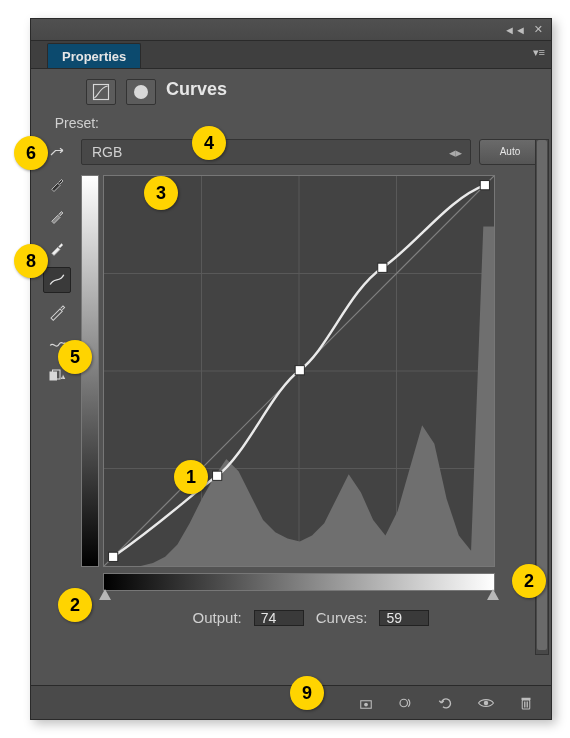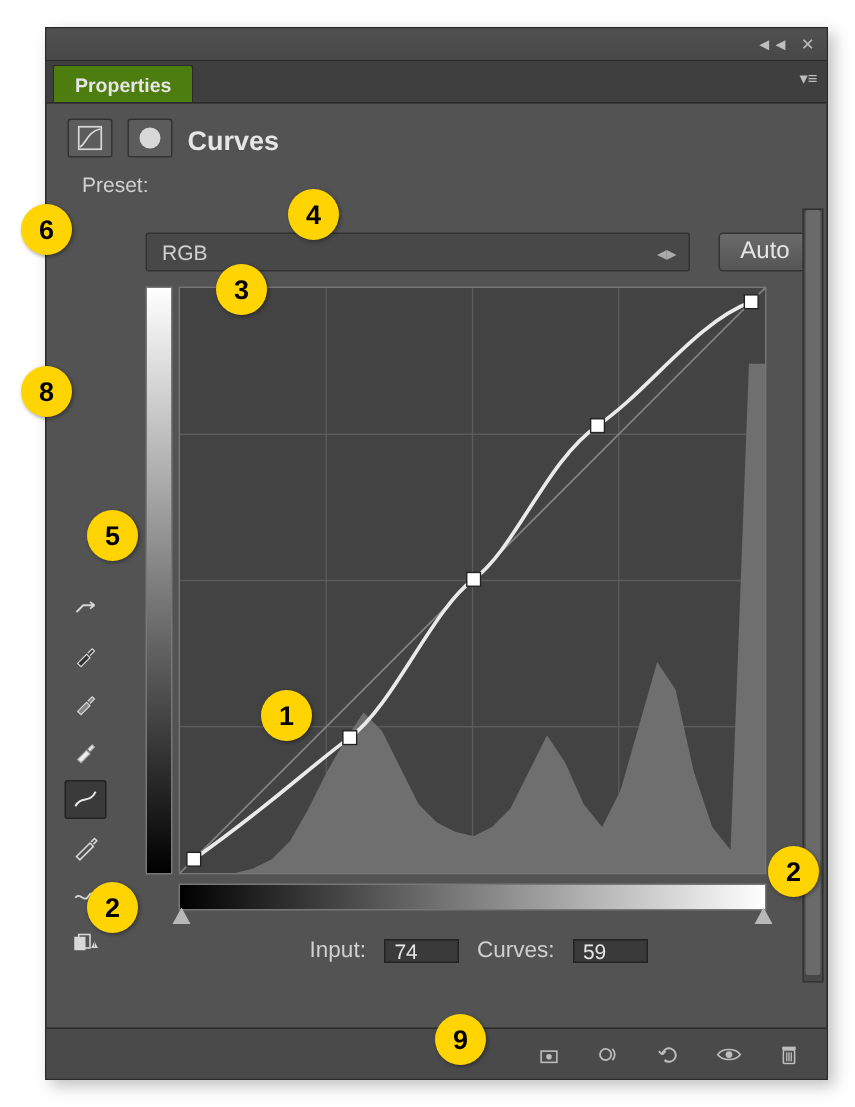--- a/index.html
+++ b/index.html
@@ -36,42 +36,43 @@
   }
   .tab-row {
     height: 28px;
     background: #3f3f3f;
     display: flex;
     align-items: flex-end;
     border-bottom: 1px solid #2a2a2a;
     position: relative;
   }
   .tab {
-    background: #4d7c0f;
+    background: #0c4a6e;
     color: #e6e6e6;
     font-size: 13px;
     font-weight: 600;
     padding: 5px 14px 4px 14px;
     border: 1px solid #2a2a2a;
     border-bottom: none;
-    margin-left: 4px;
+    margin-left: 16px;
     border-radius: 2px 2px 0 0;
   }
   .tab-menu {
     position: absolute;
     right: 6px;
     top: 5px;
     color: #bdbdbd;
     font-size: 11px;
   }
   .curves-header {
     display: flex;
-    align-items: flex-end;
+    align-items: flex-start;
     gap: 10px;
     padding: 10px 14px 4px 14px;
+    margin-left: 41px;
   }
   .icon-btn {
     width: 30px;
     height: 26px;
     background: #5c5c5c;
     border: 1px solid #333;
     border-radius: 2px;
     display: flex;
     align-items: center;
     justify-content: center;
@@ -96,21 +97,21 @@
     font-weight: 700;
   }
   .body-area {
     position: relative;
     padding: 6px 10px 0 12px;
   }
   .row {
     display: flex;
     align-items: center;
     gap: 8px;
-    margin-bottom: 24px;
+    margin-bottom: 8px;
   }
   .label {
     color: #d0d0d0;
     font-size: 14px;
     width: 56px;
     text-align: right;
   }
   .dropdown {
     flex: 1;
     height: 26px;
@@ -130,29 +131,27 @@
     color: #aaa;
     font-size: 13px;
   }
   .auto-btn {
     width: 62px;
     height: 26px;
     background: linear-gradient(#6a6a6a,#555);
     border: 1px solid #333;
     border-radius: 3px;
     color: #e6e6e6;
-    font-size: 16px;
+    font-size: 10px;
     text-align: center;
     line-height: 24px;
-    margin-left: 11px;
   }
   .main-row {
     display: flex;
-    gap: 24px;
-    align-items: flex-end;
+    gap: 8px;
   }
   .tool-col {
     width: 30px;
     display: flex;
     flex-direction: column;
     gap: 6px;
     padding-top: 0;
   }
   .tool {
     width: 28px;
@@ -415,21 +414,21 @@
                 <rect x="246" y="3" width="6" height="6"></rect>
               </g>
             </svg>
           </div>
           <div class="hgrad"></div>
           <div class="slider-left"></div>
           <div class="slider-right"></div>
         </div>
 
         <div class="io-row">
-          <span>Input:</span>
+          <span>Output:</span>
           <input value="74" style="">
           <span>Curves:</span>
           <input value="59" style="">
         </div>
 
       </div>
     </div>
 
   </div>
 

